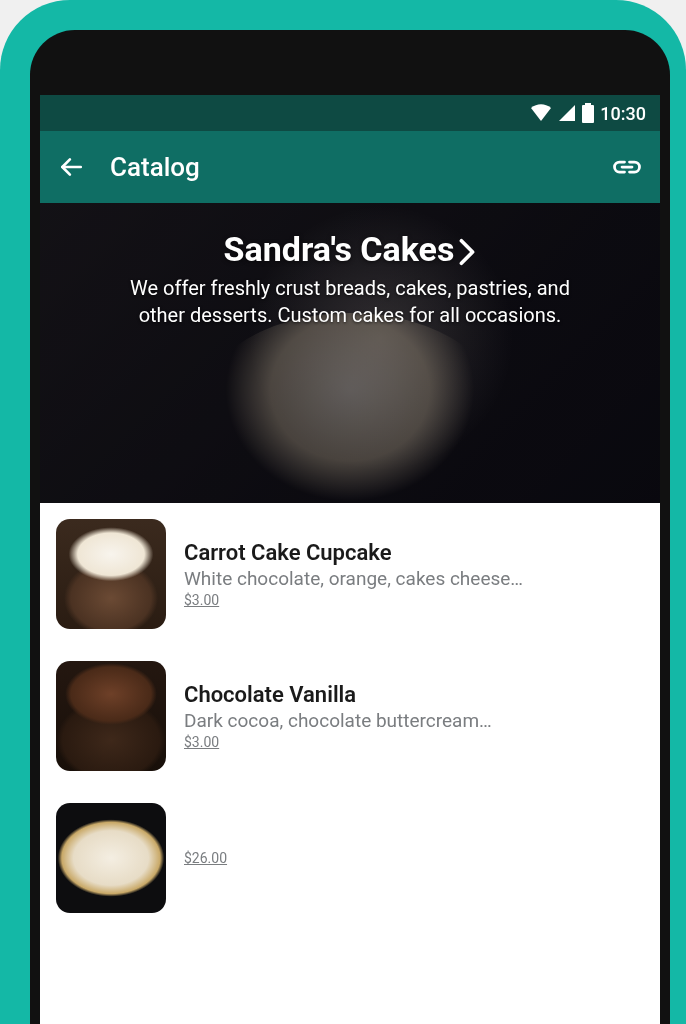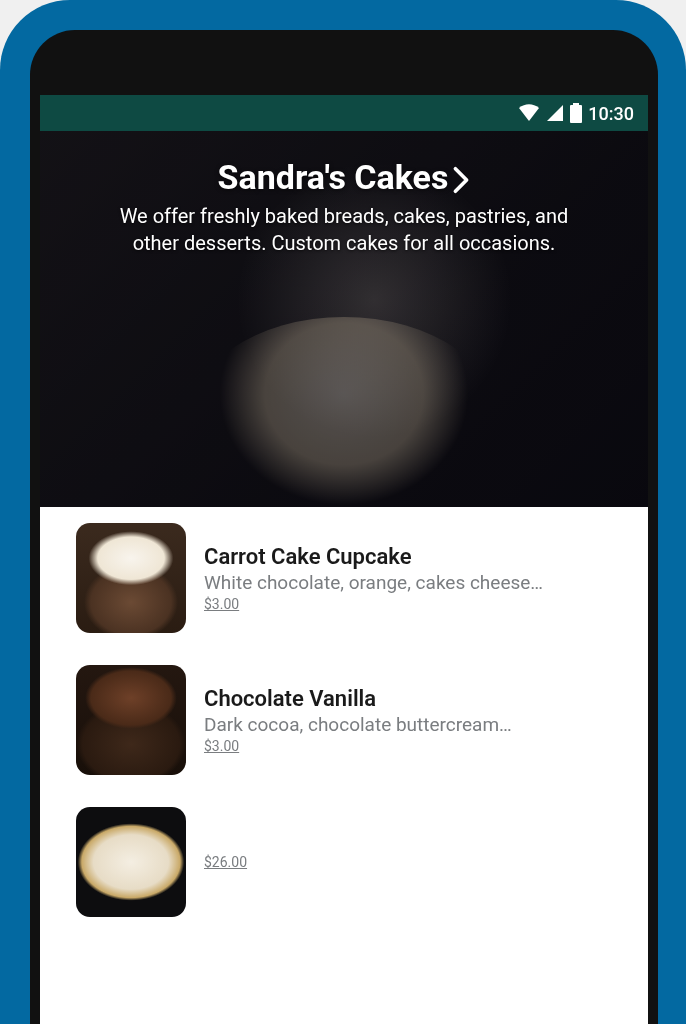--- a/index.html
+++ b/index.html
@@ -8,23 +8,23 @@
     background: #f0f0f0;
     width: 686px;
     height: 1024px;
     overflow: hidden;
     position: relative;
   }
   .phone-frame {
     position: absolute;
     top: 0; left: 0;
     width: 686px; height: 1024px;
-    background: #0369a1;
+    background: #14b8a6;
     border-radius: 70px 70px 0 0;
-    padding: 30px 28px 0 30px;
+    padding: 30px 16px 0 30px;
   }
   .phone-inner {
     background: #111;
     width: 100%; height: 100%;
     border-radius: 45px 45px 0 0;
     padding: 65px 10px 0 10px;
     position: relative;
   }
   .speaker {
     position: absolute;
@@ -69,21 +69,21 @@
     display: flex;
     align-items: center;
     padding: 0 18px;
     color: #fff;
     gap: 26px;
   }
   .back-btn { cursor: pointer; display:flex; align-items:center; }
   .app-title { font-size: 26px; font-weight: 500; flex: 1; }
   .link-btn { cursor: pointer; display:flex; align-items:center; }
   .hero {
-    height: 376px;
+    height: 300px;
     background:
       radial-gradient(circle at 55% 45%, rgba(255,240,230,0.15) 0%, rgba(0,0,0,0) 35%),
       linear-gradient(rgba(0,0,0,0.55), rgba(0,0,0,0.55)),
       linear-gradient(135deg, #2a2630 0%, #1a1824 60%, #141220 100%);
     color: #fff;
     display: flex;
     flex-direction: column;
     align-items: center;
     justify-content: flex-start;
     padding: 26px 40px 0;
@@ -106,21 +106,20 @@
   .hero-title-row { display:flex; align-items:center; gap:4px; position:relative; z-index:1; }
   .hero-title { font-size: 34px; font-weight: 700; margin-bottom: 6px; text-shadow:0 1px 4px rgba(0,0,0,0.6); }
   .hero-chevron { display:flex; align-items:center; }
   .hero-desc { font-size: 20px; line-height: 1.35; max-width: 480px; text-shadow:0 1px 3px rgba(0,0,0,0.7); position:relative; z-index:1; }
   .product-list { background: #fff; }
   .product-item {
     display: flex;
     padding: 16px 16px;
     gap: 18px;
     cursor: pointer;
-    margin-left: 20px;
   }
   .product-thumb {
     width: 110px; height: 110px;
     border-radius: 14px;
     flex-shrink: 0;
     position: relative;
     overflow: hidden;
   }
   .thumb-carrot {
     background:
@@ -166,31 +165,47 @@
         </span>
         <span class="battery-icon">
           <svg width="12" height="20" viewBox="0 0 12 20">
               <rect x="3" y="0" width="6" height="2" fill="#fff"></rect>
               <rect x="0" y="2" width="12" height="18" rx="1" fill="#fff"></rect>
             </svg>
         </span>
         <span>10:30</span>
       </div>
 
+      <div class="app-bar">
+        <div class="back-btn">
+          <svg width="26" height="26" viewBox="0 0 24 24" fill="none" stroke="#fff" stroke-width="2.4" stroke-linecap="round" stroke-linejoin="round">
+              <line x1="21" y1="12" x2="4" y2="12"></line>
+              <polyline points="11 5 4 12 11 19"></polyline>
+            </svg>
+        </div>
+        <div class="app-title">Catalog</div>
+        <div class="link-btn">
+          <svg width="30" height="30" viewBox="0 0 24 24" fill="none" stroke="#fff" stroke-width="2.2" stroke-linecap="round" stroke-linejoin="round">
+            <path d="M10 8 H6 a4 4 0 0 0 0 8 h4"></path>
+              <path d="M14 8 h4 a4 4 0 0 1 0 8 h-4"></path>
+              <line x1="8" y1="12" x2="16" y2="12"></line>
+          </svg>
+        </div>
+      </div>
 
       <div class="hero">
         <div class="hero-title-row">
           <div class="hero-title">Sandra's Cakes</div>
           <span class="hero-chevron">
             <svg width="18" height="28" viewBox="0 0 12 20" fill="none" stroke="#fff" stroke-width="2.6" stroke-linecap="round" stroke-linejoin="round">
                 <polyline points="2 2 10 10 2 18"></polyline>
               </svg>
           </span>
         </div>
-        <div class="hero-desc">We offer freshly baked breads, cakes, pastries, and other desserts. Custom cakes for all occasions.</div>
+        <div class="hero-desc">We offer freshly crust breads, cakes, pastries, and other desserts. Custom cakes for all occasions.</div>
       </div>
 
       <div class="product-list">
 
         <div class="product-item">
           <div class="product-thumb thumb-carrot"></div>
           <div class="product-info">
             <div class="product-name">Carrot Cake Cupcake</div>
             <div class="product-desc">White chocolate, orange, cakes cheese…</div>
             <div class="product-price">$3.00</div>

